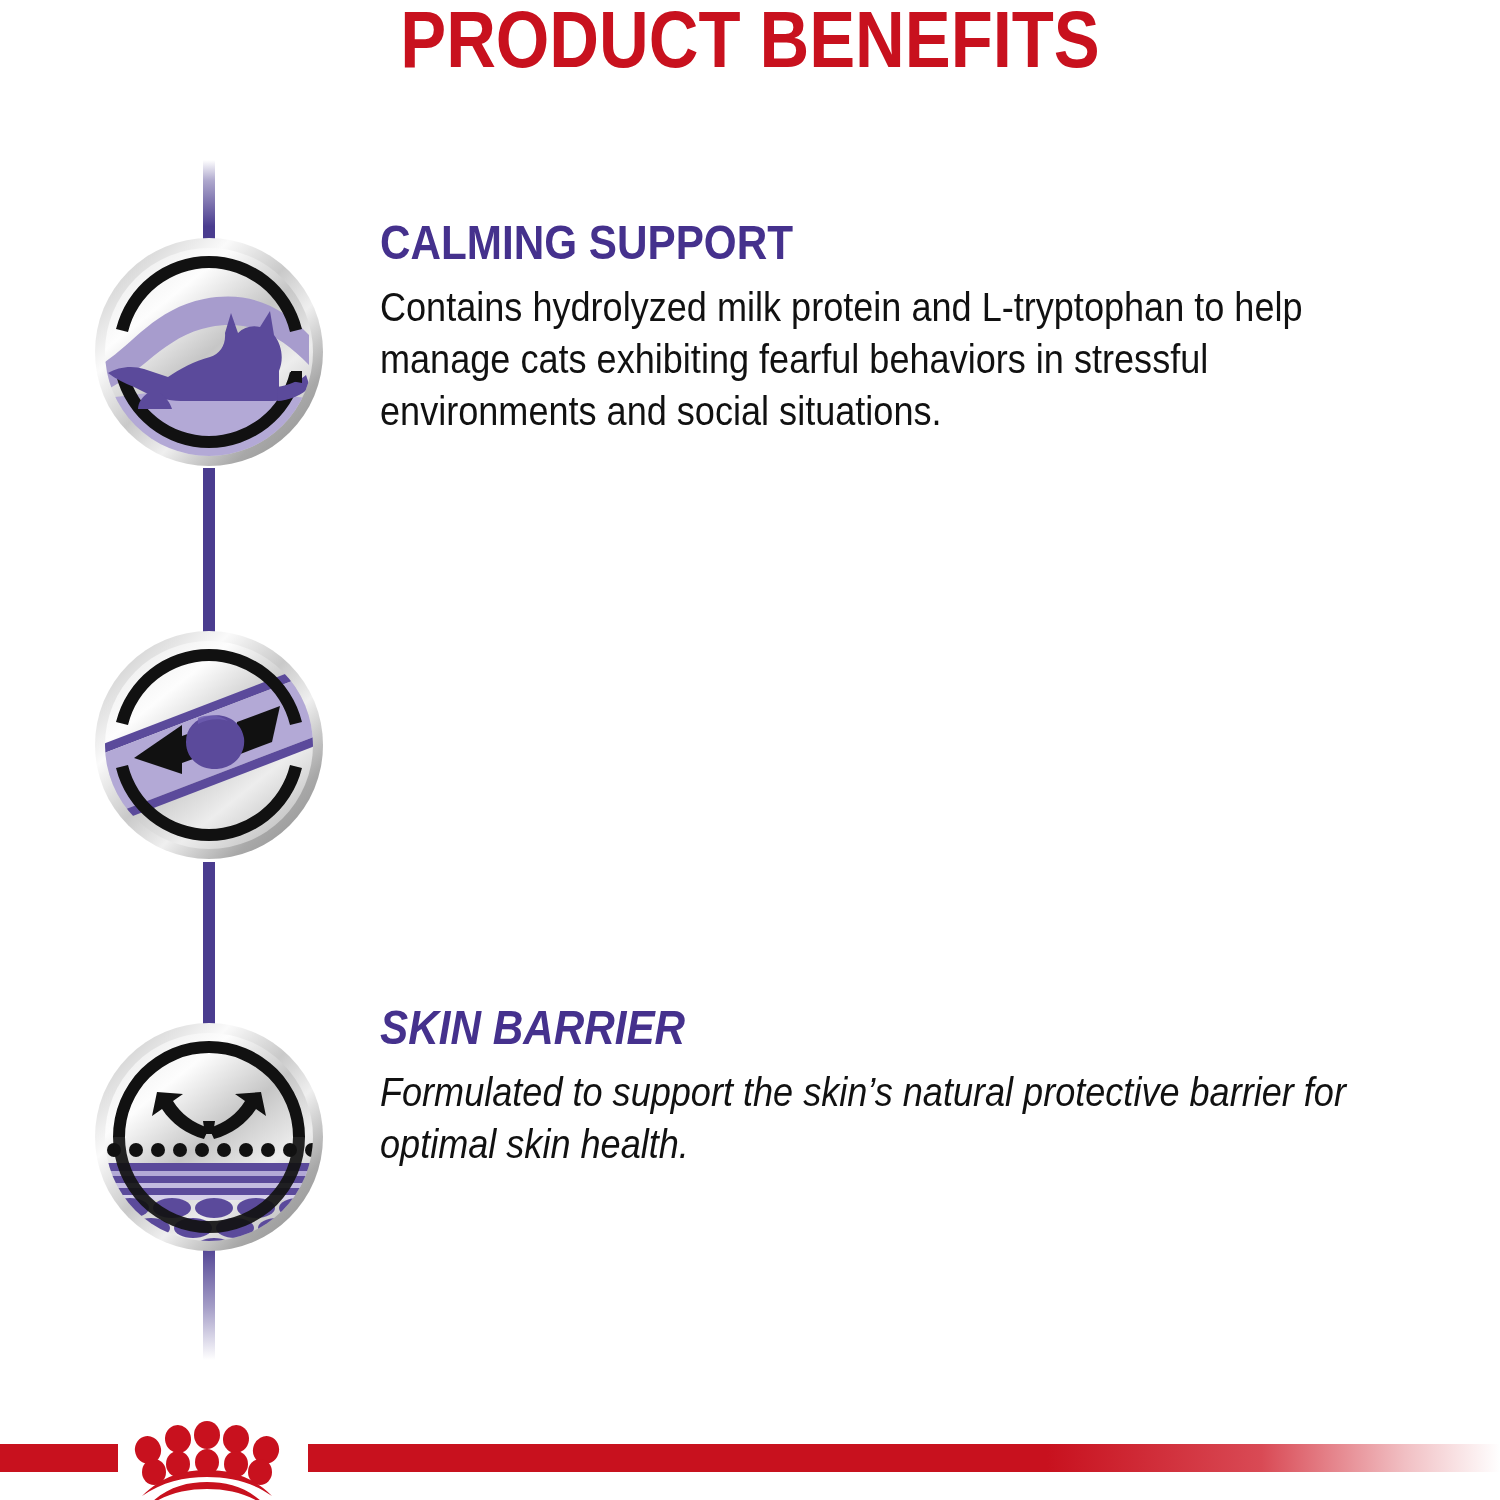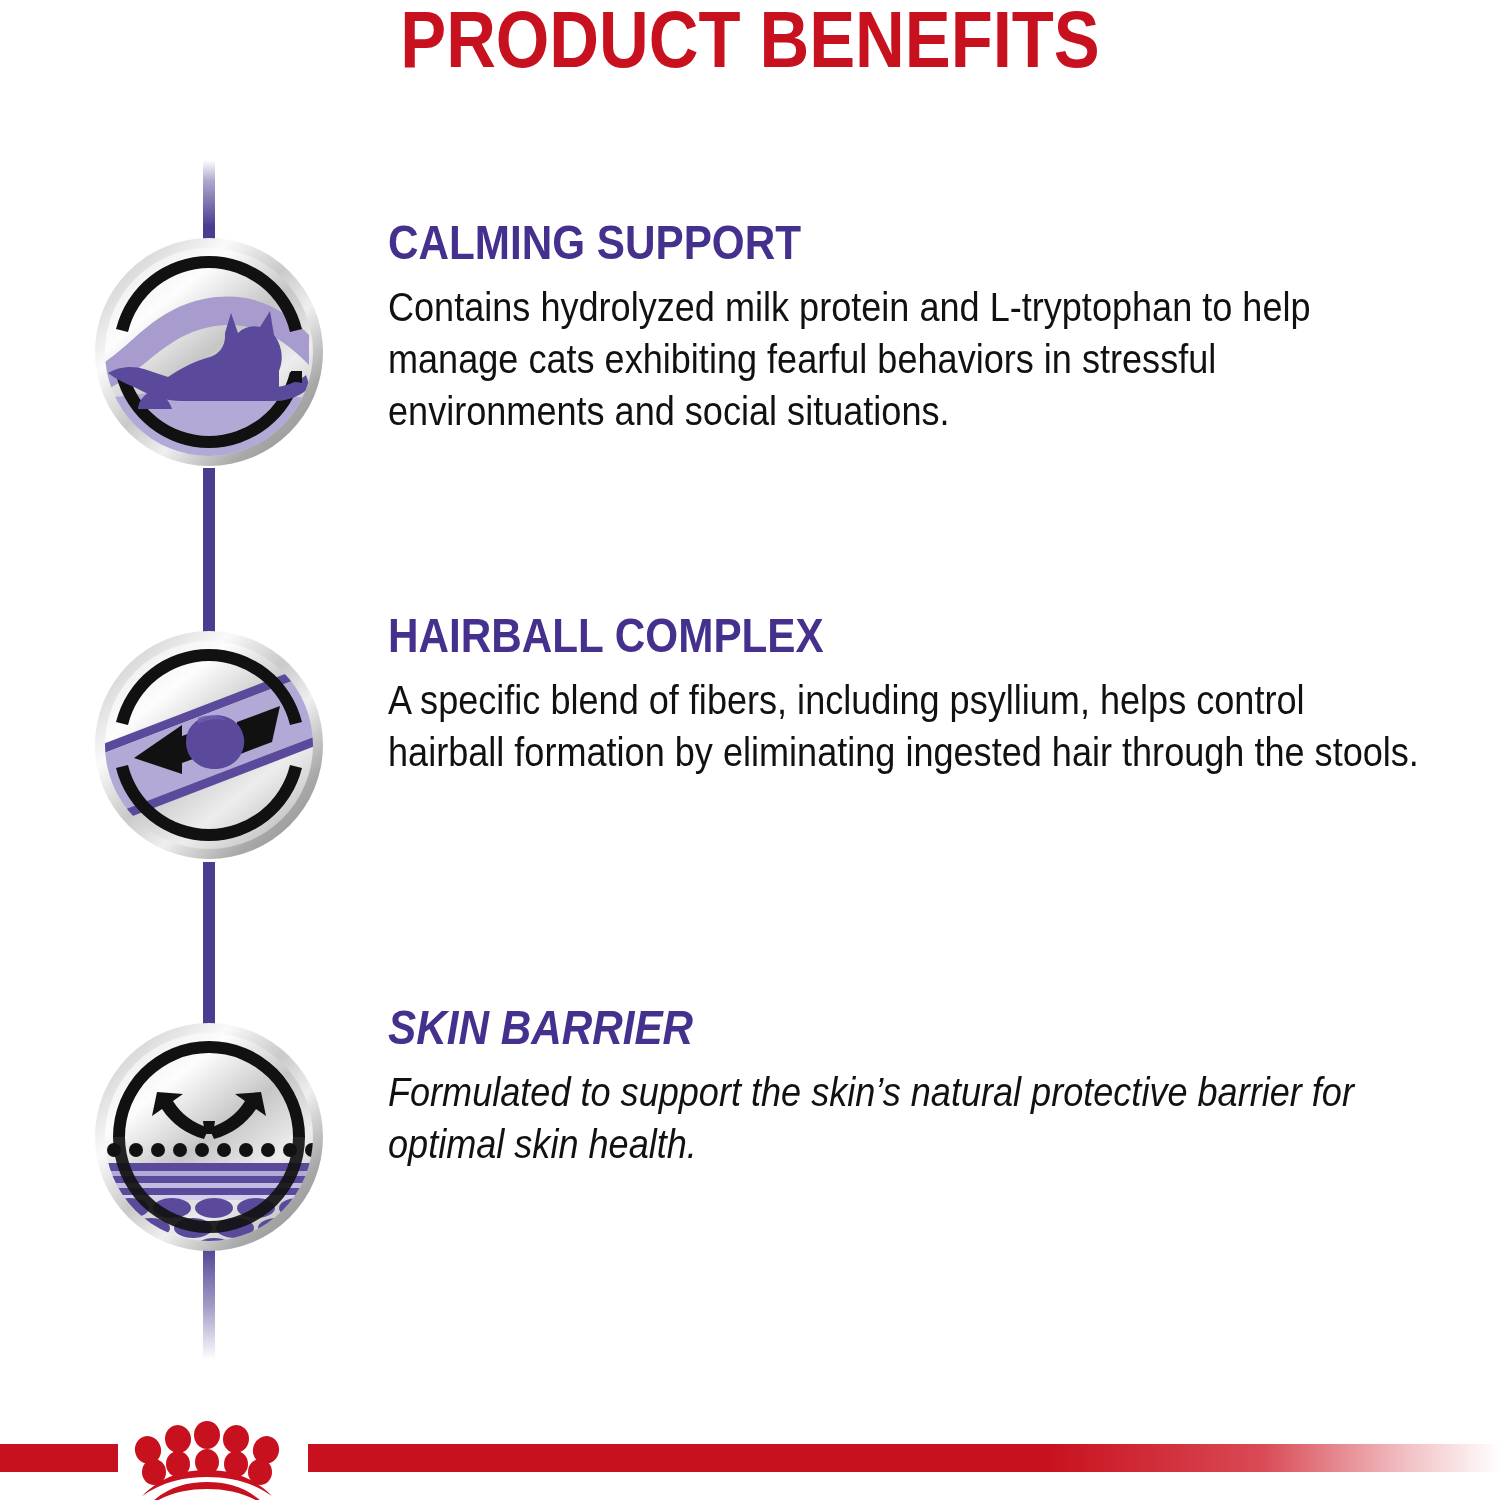--- a/index.html
+++ b/index.html
@@ -68,21 +68,21 @@
     position: absolute;
     left: 94px;
     top: 0;
     width: 230px;
     height: 230px;
   }
   .icon-svg { display: block; width: 230px; height: 230px; }
 
   .benefit-text {
     position: absolute;
-    left: 388px;
+    left: 380px;
     top: -22px;
     width: 1040px;
   }
   .benefit-heading {
     color: #45318d;
     font-family: "Liberation Sans", sans-serif;
     font-weight: bold;
     font-size: 48px;
     line-height: 56px;
     letter-spacing: 0px;
@@ -256,24 +256,20 @@
 
         <path d="M 88 106 L 88 95 L 40 128 L 88 144 L 88 133 L 124 120 L 124 93 Z" fill="#111111"></path>
 
         <path d="M 115 86 C 133 82 148 93 150 108 C 152 124 140 138 123 139
                  C 105 140 92 128 92 112 C 92 98 101 89 115 86 Z" fill="#5b4a9b"></path>
         <path d="M 104 88 C 114 84 126 85 134 91 C 125 88 113 89 104 94 Z" fill="#6e5cb0" opacity="0.8"></path>
       </g>
     </svg>
   </div>
 
-  <div class="benefit-text">
-    <h2 class="benefit-heading">HAIRBALL COMPLEX</h2>
-    <p class="benefit-body">A specific blend of fibers, including psyllium, helps control hairball formation by eliminating ingested hair through the stools.</p>
-  </div>
 </div>
 
 <div class="benefit b2">
 
   <div class="icon-wrap">
     <svg class="icon-svg" viewBox="0 0 230 230" xmlns="http://www.w3.org/2000/svg">
       <defs>
         <linearGradient id="silverC" x1="0" y1="0" x2="1" y2="1">
           <stop offset="0%" stop-color="#9a9a9a"></stop>
           <stop offset="14%" stop-color="#d8d8d8"></stop>

